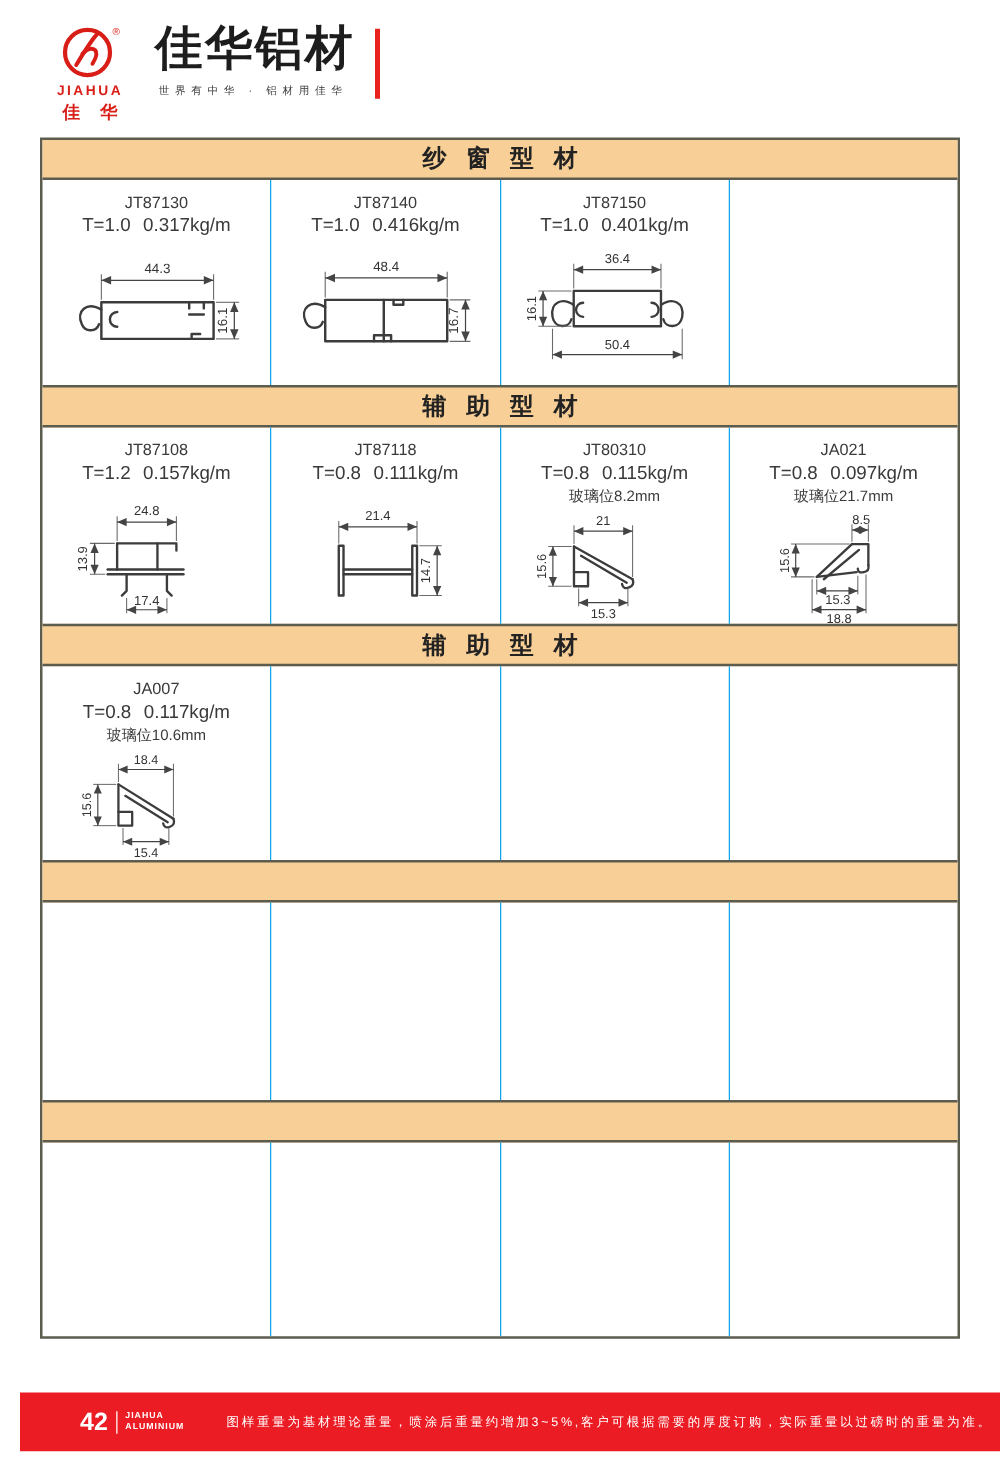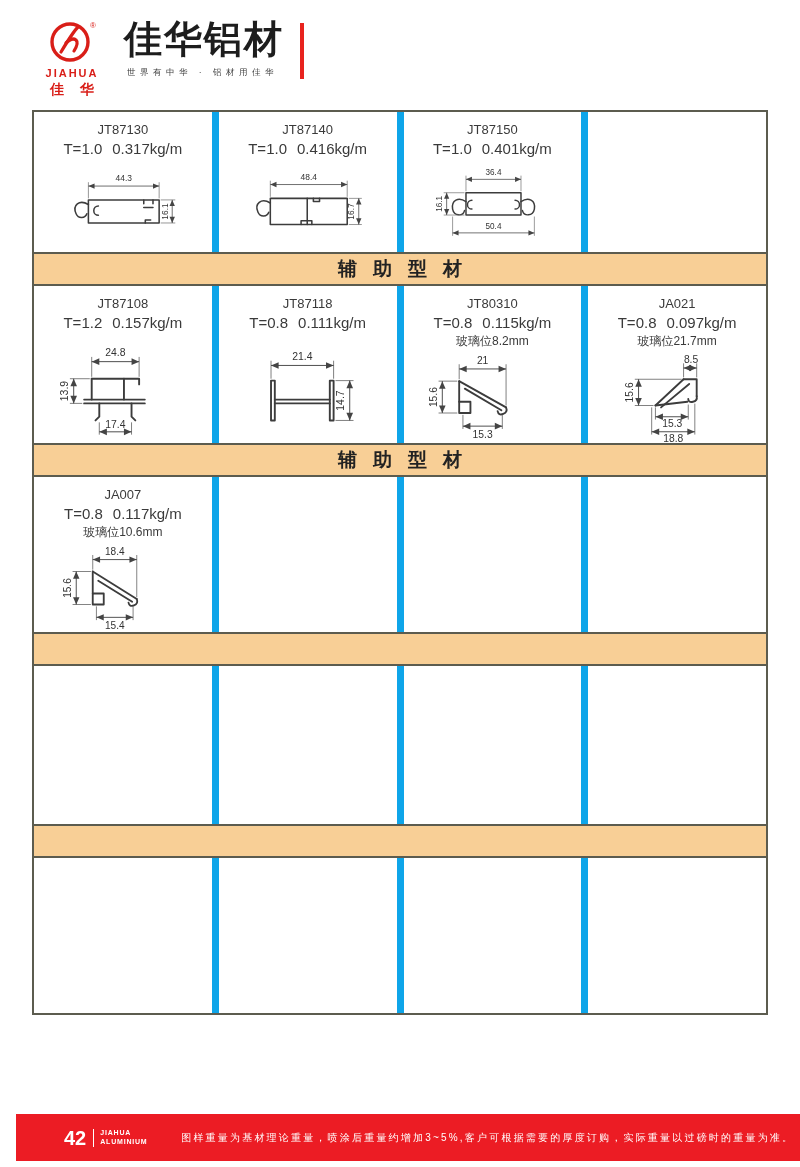--- a/index.html
+++ b/index.html
@@ -19,28 +19,28 @@
   .title-block{padding-top:2px;}
   .series-title-cn{font-size:28px;font-weight:900;color:#111;letter-spacing:0.5px;line-height:1.1;}
   .series-title-en{font-size:12.5px;color:#222;margin-top:4px;letter-spacing:0.3px;}
   
   .ptable{position:absolute;left:32px;top:110px;width:736px;border:2px solid #5c5c4f;box-sizing:border-box;background:#fff;}
   .band{height:30px;background:#f8cf96;border-top:2px solid #5c5c4f;border-bottom:2px solid #5c5c4f;
         display:flex;align-items:center;justify-content:center;
         font-size:19px;font-weight:bold;color:#222;letter-spacing:16px;text-indent:16px;}
   .band.first{border-top:none;}
   .prow{display:flex;}
-  .prow.r1{height:140px;text-align:right;}
+  .prow.r1{height:164px;text-align:right;}
   .prow.r2{height:157px;}
   .prow.r3{height:155px;}
   .prow.r4{height:158px;}
   .prow.r5{height:155px;border-bottom:none;}
   .cell{flex:1 1 0;box-sizing:border-box;display:flex;flex-direction:column;align-items:center;
         padding-top:9px;overflow:hidden;}
-  .cell + .cell{border-left:7px solid #0ea5e9;}
+  .cell + .cell{border-left:1px solid #0ea5e9;}
   .code{font-size:13px;color:#3a3a3a;line-height:1.35;}
   .spec{font-size:15px;color:#3a3a3a;line-height:1.35;}
   .spec .w{margin-left:10px;}
   .glass{font-size:12px;color:#3a3a3a;line-height:1.35;}
   .drawing{display:block;margin-top:4px;}
   
   .pl{fill:none;stroke:#3c3c3c;stroke-width:2;stroke-linecap:round;stroke-linejoin:round;}
   .el{stroke:#6a6a6a;stroke-width:0.9;}
   .dl{stroke:#444;stroke-width:1;marker-start:url(#ms);marker-end:url(#me);}
   .dim{font-size:11px;fill:#333;font-family:"Liberation Sans",sans-serif;}
@@ -81,20 +81,21 @@
     <div class="company-name">佳华铝材</div>
     <div class="slogan">世界有中华 · 铝材用佳华</div>
   </div>
   <div class="red-divider"></div>
   <div class="title-block">
   </div>
 </div>
 
 <div class="ptable">
 
+  <div class="band first">纱窗型材</div>
 
   <div class="prow r1">
 
     <div class="cell">
       <div class="code">JT87130</div>
       <div class="spec"><span>T=1.0</span><span class="w">0.317kg/m</span></div>
       <svg class="drawing" width="170" height="116" viewBox="0 0 170 116">
         <rect class="pl" x="40" y="48" width="92" height="30"></rect>
         <path class="pl" d="M40,54 C28,47 19,55 24,66 C27,73 36,72 38,66"></path>
         <path class="pl" d="M53,56 a6,6 0 1 0 0,12"></path>

